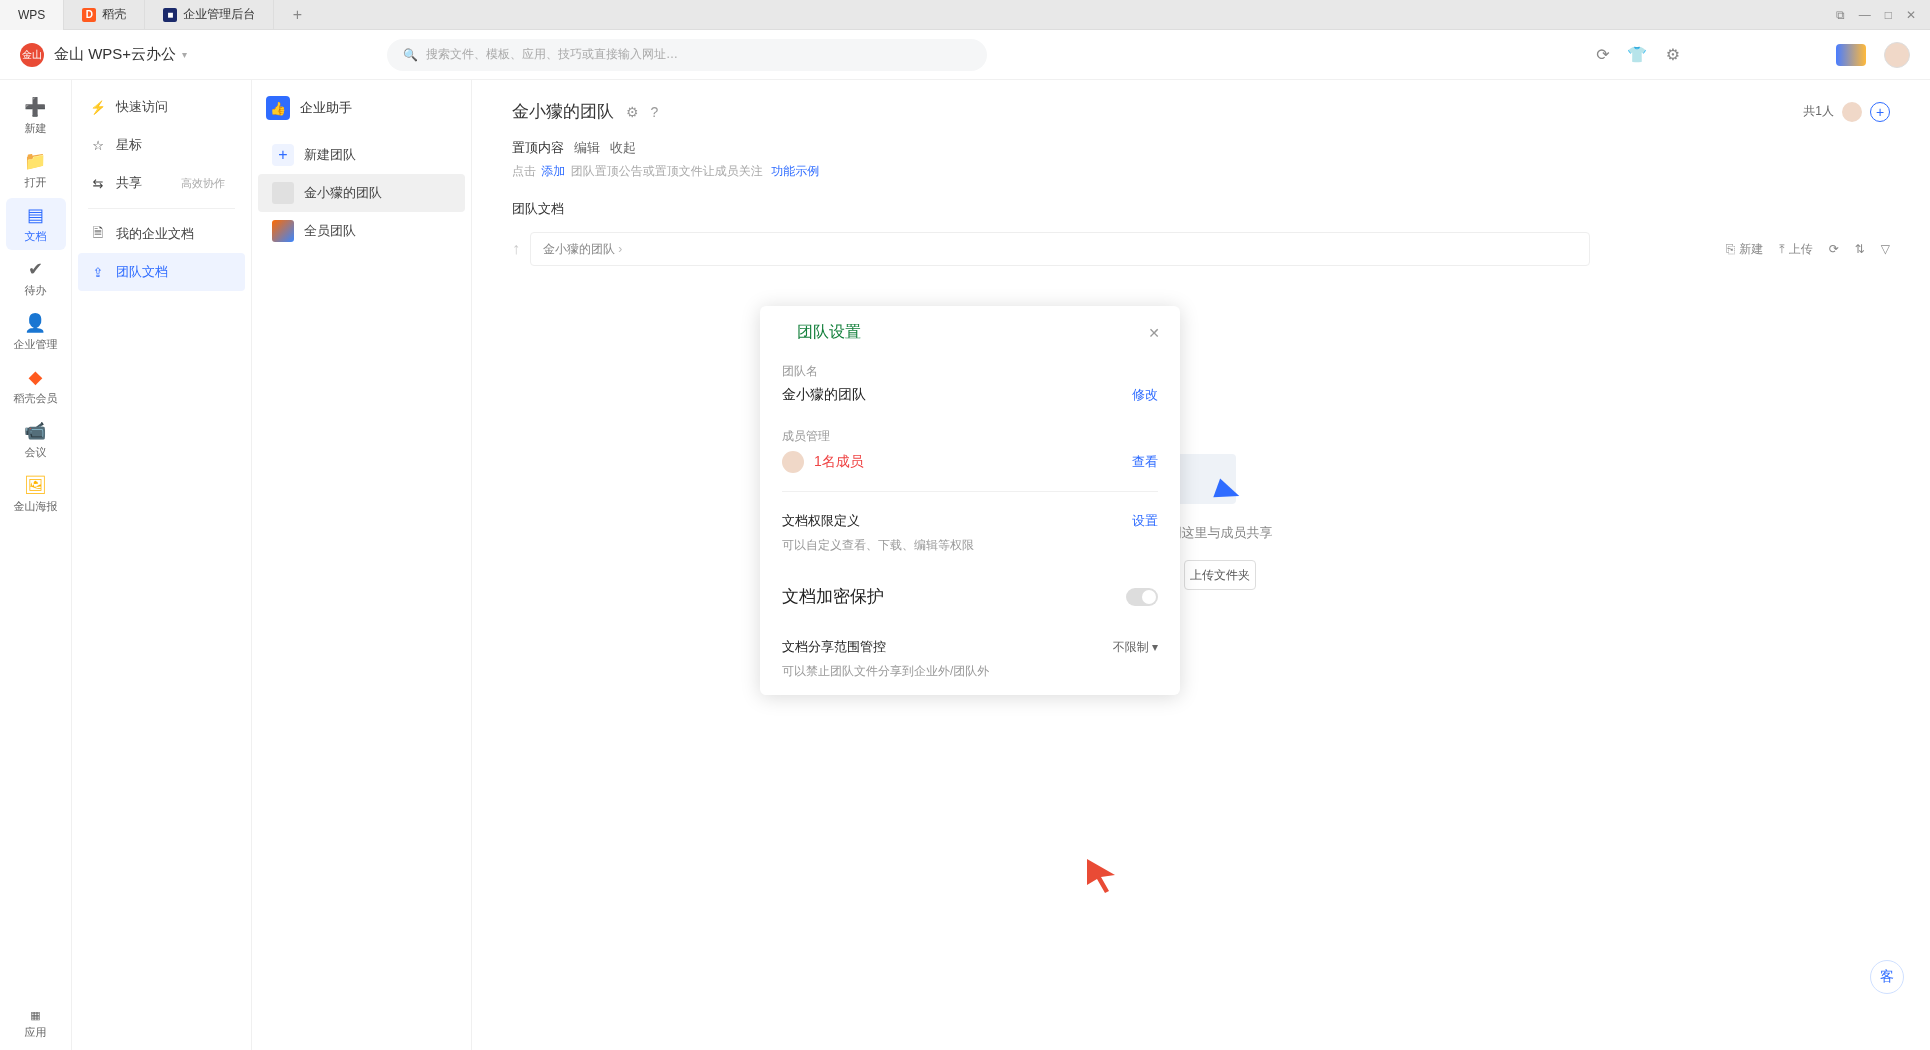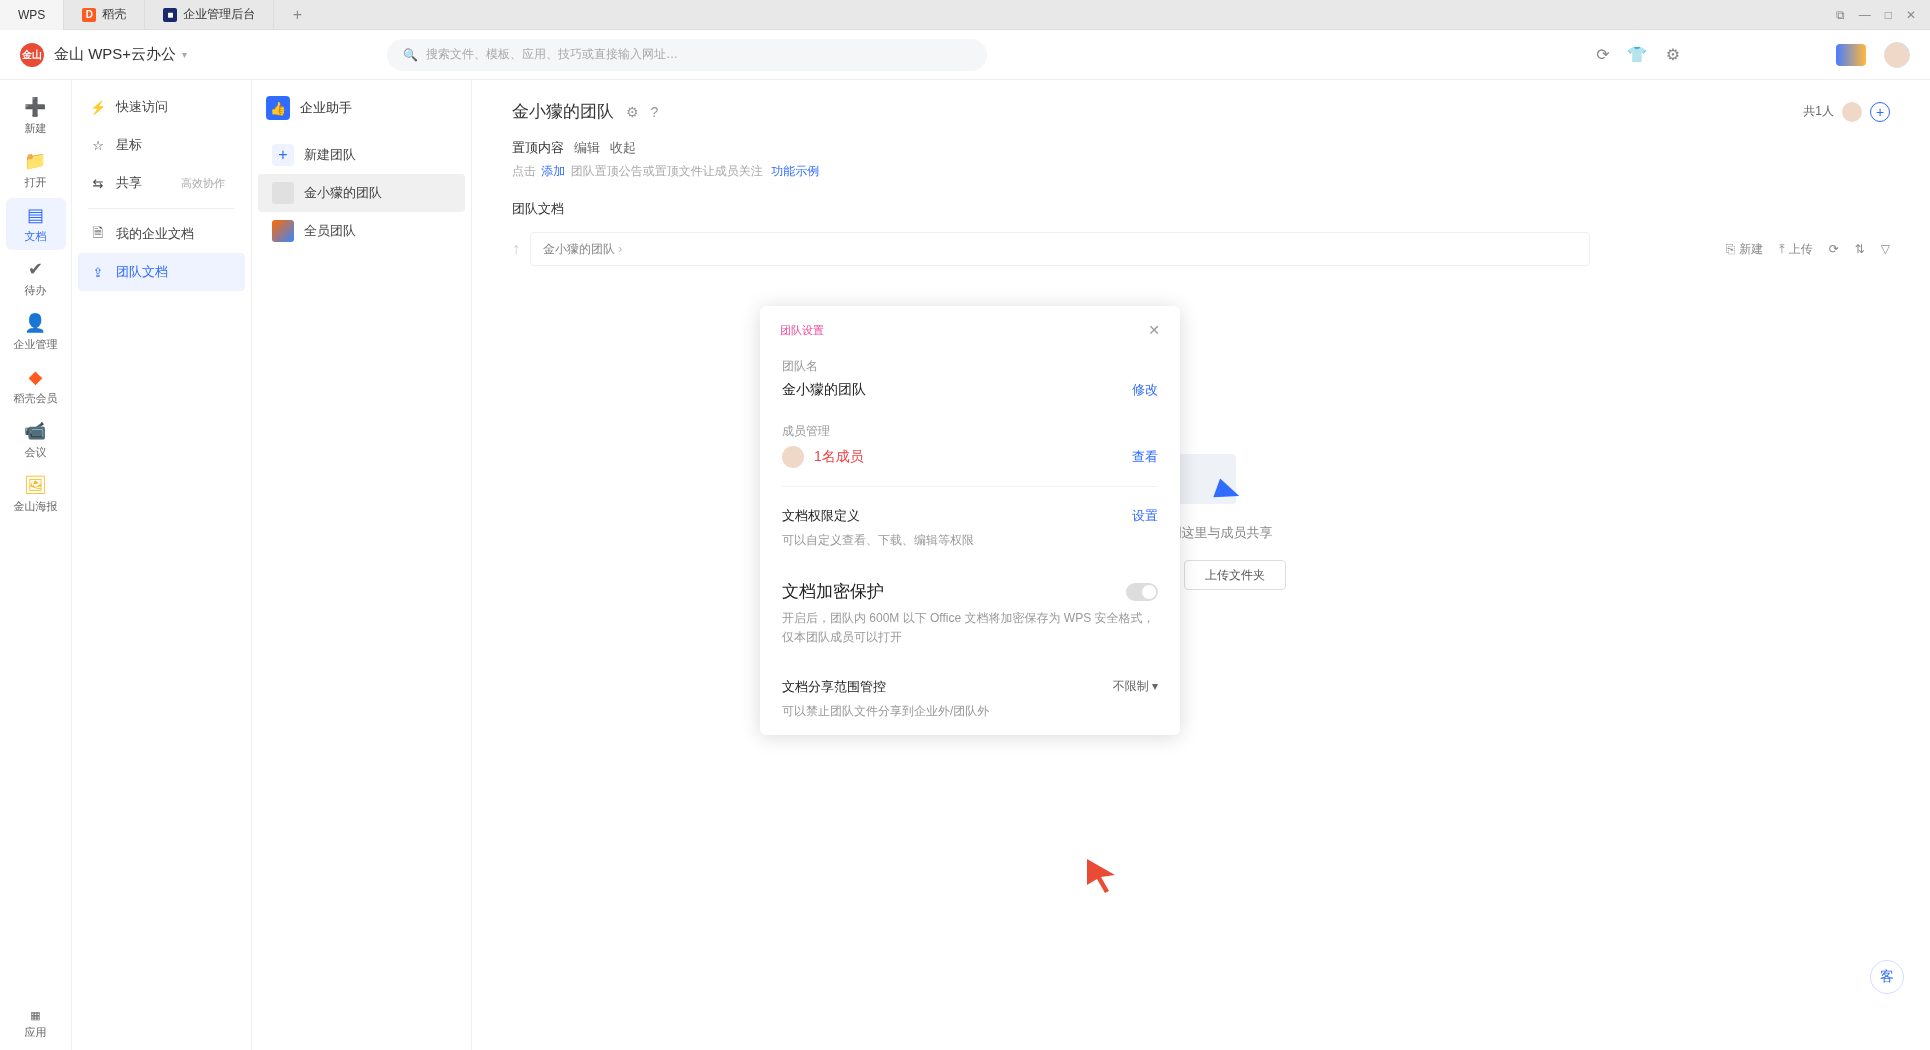--- a/index.html
+++ b/index.html
@@ -9,21 +9,21 @@
 .tab-bar { height: 30px; background: #e8e8e8; display: flex; align-items: center; border-bottom: 1px solid #ddd; }
 .tab { padding: 0 18px; height: 30px; display: flex; align-items: center; font-size: 12px; color: #333; gap: 6px; cursor: pointer; border-right: 1px solid #ddd; }
 .tab.active { background: #f5f5f5; }
 .tab-add { width: 30px; display:flex; align-items:center; justify-content:center; color:#888; font-size:16px; margin-left:8px; cursor:pointer;}
 .tab-icon { width:14px; height:14px; display:inline-flex; align-items:center; justify-content:center; border-radius:2px; font-size:10px; font-weight:bold; }
 .win-controls { margin-left:auto; display:flex; align-items:center; gap:14px; padding-right:14px; color:#888; font-size:12px; }
 .win-controls span { cursor:pointer; }
 
 
 .title-row { height: 50px; display:flex; align-items:center; padding: 0 20px; background:#fff; border-bottom: 1px solid #f0f0f0; }
-.app-logo { width:24px; height:24px; background:#e94b35; border-radius:50%; color:#fff; font-size:10px; display:flex; align-items:center; justify-content:center; font-weight:bold; }
+.app-logo { width:24px; height:24px; background:#e94b35; border-radius:50%; color:#fff; font-size:10px; display:flex; align-items:center; justify-content:center; font-weight:normal; }
 .app-title { margin-left:10px; font-size:15px; color:#333; }
 .title-drop { margin-left:6px; color:#aaa; font-size:10px; }
 .search-box { margin-left:200px; width:600px; height:32px; background:#f5f6f7; border-radius:16px; display:flex; align-items:center; padding:0 16px; color:#aaa; font-size:12px; gap:8px;}
 .title-icons { margin-left:auto; display:flex; align-items:center; gap:18px; color:#888; font-size:16px;}
 .badge-icon { width:30px; height:22px; background: linear-gradient(90deg,#4a7dff,#ffb93a); border-radius:4px; }
 .avatar { width:26px; height:26px; border-radius:50%; background:#f0d8c8; border:1px solid #ddd; }
 
 
 .main { display:flex; height: calc(1050px - 80px); }
 
@@ -74,26 +74,26 @@
 .bc-box { flex:1; height:34px; border:1px solid #eee; border-radius:4px; display:flex; align-items:center; padding:0 12px; font-size:12px; color:#888; max-width: 1060px;}
 .toolbar { display:flex; align-items:center; gap:16px; font-size:12px; color:#888; margin-left:auto;}
 .toolbar span { cursor:pointer; display:flex; align-items:center; gap:4px;}
 
 
 .dropzone { margin-top:170px; display:flex; flex-direction:column; align-items:center; color:#888; font-size:13px; gap:18px;}
 .dropzone .dz-ill { width:90px; height:70px; position:relative; }
 .dz-paper { position:absolute; bottom:2px; left:10px; width:70px; height:50px; background:#eef2f7; border-radius:4px; }
 .dz-plane { position:absolute; right:6px; bottom:4px; width:0; height:0; border-left:24px solid #2f6cff; border-top:10px solid transparent; border-bottom:10px solid transparent; transform:rotate(20deg);}
 .dz-btns { display:flex; gap:14px; }
-.dz-btns button { height:30px; padding:0 20px; background:#fff; border:1px solid #ddd; border-radius:4px; font-size:12px; color:#555; cursor:pointer;}
+.dz-btns button { height:30px; padding:0 5px; background:#fff; border:1px solid #ddd; border-radius:4px; font-size:12px; color:#555; cursor:pointer;}
 
 
 .modal { position:absolute; left:760px; top:306px; width:420px; background:#fff; box-shadow:0 2px 20px rgba(0,0,0,.15); border-radius:6px; z-index:10;}
 .modal-head { display:flex; align-items:center; padding:16px 20px 10px; }
-.modal-title { font-size:11px; color:#ec4899; }
+.modal-title { font-size:16px; color:#15803d;margin-left:17px; }
 .modal-close { margin-left:auto; color:#999; cursor:pointer; font-size:14px; }
 .modal-sec { padding: 10px 22px 14px; }
 .modal-sec .small-lbl { font-size:12px; color:#999; }
 .modal-sec .row { display:flex; align-items:center; margin-top:6px; }
 .modal-sec .val { font-size:14px; color:#222; }
 .modal-sec .link { margin-left:auto; font-size:13px; color:#2f6cff; cursor:pointer; }
 .modal-sec .desc { font-size:12px; color:#999; margin-top:6px; line-height:1.6; }
 .modal-divider { height:1px; background:#f0f0f0; margin:4px 22px; }
 .member-av { width:22px; height:22px; border-radius:50%; background:#f0d8c8; margin-right:10px;}
 .toggle { width:32px; height:18px; background:#ddd; border-radius:9px; position:relative; margin-left:auto; cursor:pointer;}
@@ -338,21 +338,20 @@
       <div class="link">设置</div>
     </div>
     <div class="desc">可以自定义查看、下载、编辑等权限</div>
   </div>
 
   <div class="modal-sec">
     <div class="row">
       <div class="val" style="font-size:17px">文档加密保护</div>
       <div class="toggle"></div>
     </div>
-    <div class="desc">开启后，团队内 600M 以下 Office 文档将加密保存为 WPS 安全格式，仅本团队成员可以打开</div>
   </div>
 
   <div class="modal-sec">
     <div class="row">
       <div class="val" style="font-size:13px">文档分享范围管控</div>
       <div class="dropdown-mini"><span>不限制</span> ▾</div>
     </div>
     <div class="desc">可以禁止团队文件分享到企业外/团队外</div>
   </div>
 

